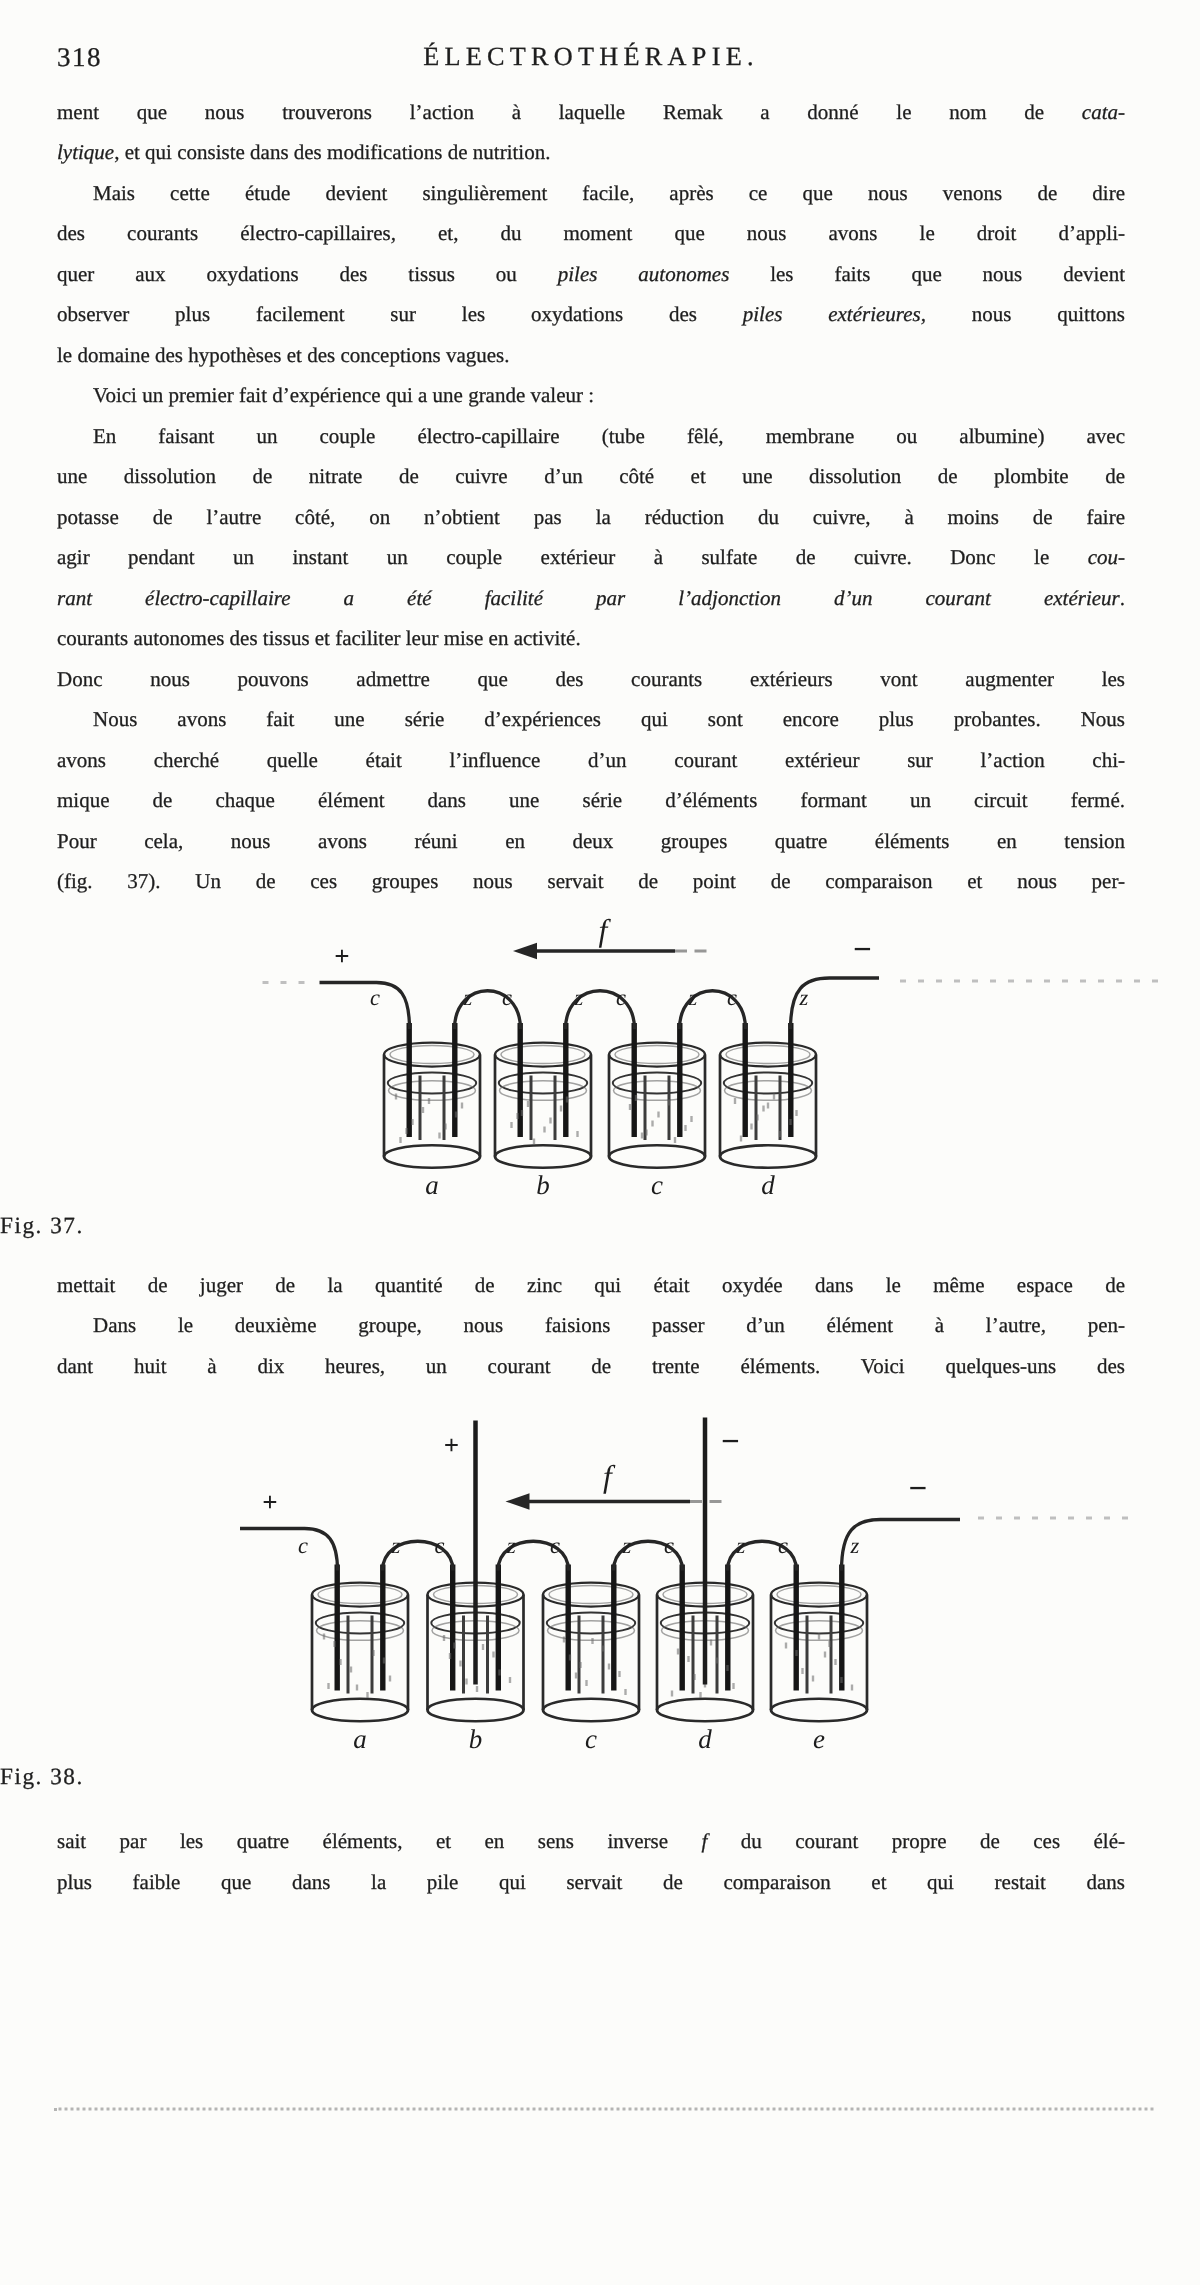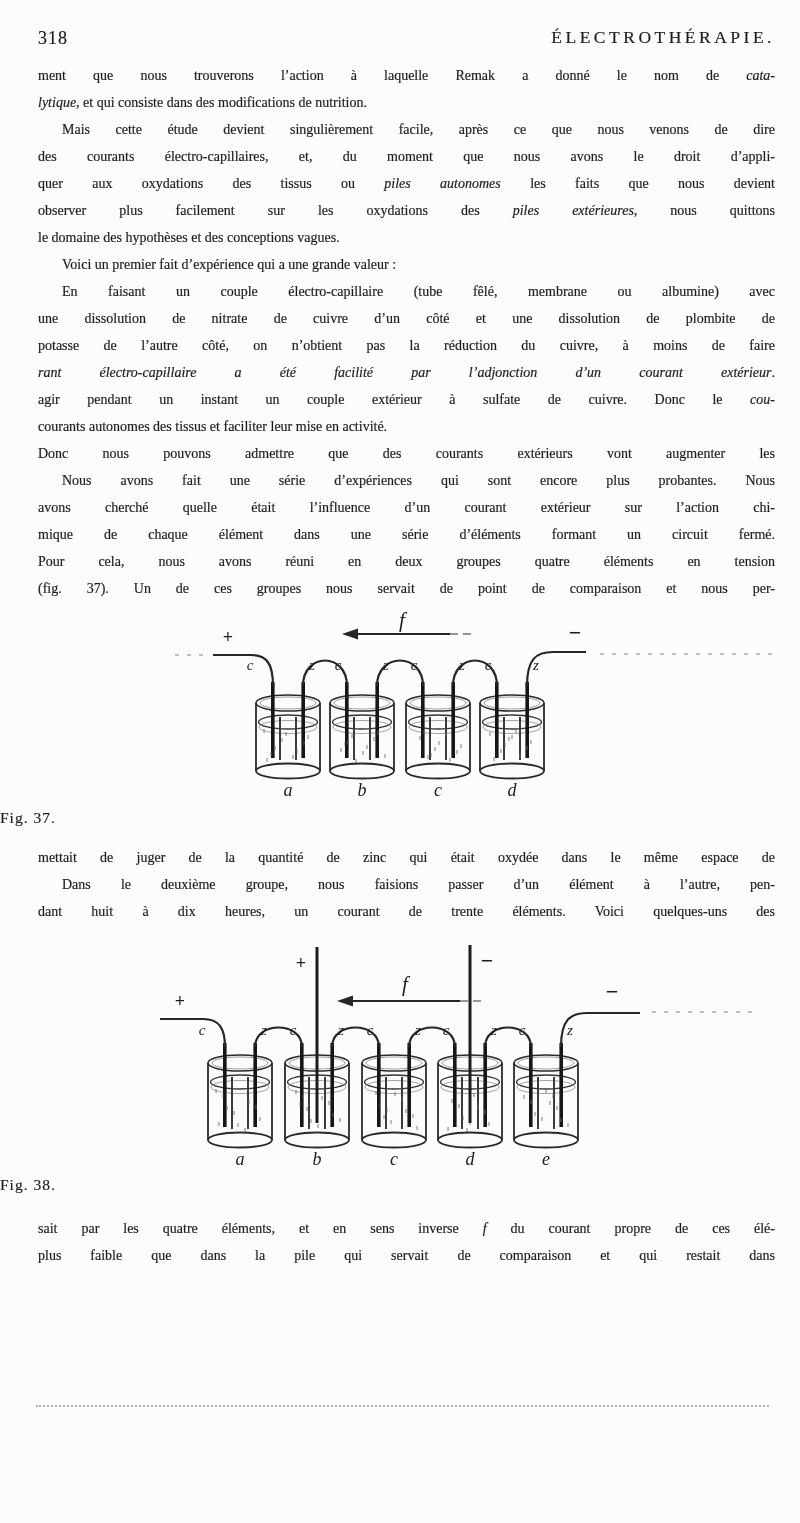--- a/index.html
+++ b/index.html
@@ -4,24 +4,24 @@
 <style>
   * { margin:0; padding:0; box-sizing:border-box; }
   html,body { width:800px; height:1523px; }
   body {
     background:#fcfcfa;
     overflow:hidden;
     font-family:"Liberation Serif","DejaVu Serif",serif;
     color:#1d1d1d;
     -webkit-text-stroke:0.2px #2a2a2a;
   }
-  .page { position:relative; height:100%; padding:27px 25px 0 38px; }
+  .page { position:relative; height:100%; padding:27px 50px 0 38px; }
   .pg-header { position:relative; height:24px; margin-bottom:11px; }
   .pg-num { position:absolute; left:0; top:1px; font-size:18px; letter-spacing:1px; }
-  .pg-title { display:block; text-align:right; font-size:17.5px; letter-spacing:3.5px; }
+  .pg-title { display:block; text-align:center; font-size:17.5px; letter-spacing:3.5px; }
   .para { margin:0; }
   .line {
     font-size:14px; line-height:27px; height:27px; overflow:hidden;
     text-align:justify; text-align-last:justify; white-space:normal;
   }
   .line.short { text-align-last:left; }
   .line.ind { text-indent:24px; }
   .it { font-style:italic; }
   .figure { margin:8px -38px 0 -38px; width:800px; }
   .figure svg { display:block; }
@@ -65,22 +65,22 @@
         <div class="line"><span>observer plus facilement sur les oxydations des </span><span class="it">piles extérieures</span><span>, nous quittons</span></div>
         <div class="line short"><span>le domaine des hypothèses et des conceptions vagues.</span></div>
       </div>
       <div class="para">
         <div class="line ind short"><span>Voici un premier fait d’expérience qui a une grande valeur :</span></div>
       </div>
       <div class="para">
         <div class="line ind"><span>En faisant un couple électro-capillaire (tube fêlé, membrane ou albumine) avec</span></div>
         <div class="line"><span>une dissolution de nitrate de cuivre d’un côté et une dissolution de plombite de</span></div>
         <div class="line"><span>potasse de l’autre côté, on n’obtient pas la réduction du cuivre, à moins de faire</span></div>
+        <div class="line"><span>agir pendant un instant un couple extérieur à sulfate de cuivre. Donc le </span><span class="it">cou-</span></div>
         <div class="line"><span class="it">rant électro-capillaire a été facilité par l’adjonction d’un courant extérieur</span><span>.</span></div>
-        <div class="line"><span>agir pendant un instant un couple extérieur à sulfate de cuivre. Donc le </span><span class="it">cou-</span></div>
         <div class="line short"><span>courants autonomes des tissus et faciliter leur mise en activité.</span></div>
         <div class="line"><span>Donc nous pouvons admettre que des courants extérieurs vont augmenter les</span></div>
       </div>
       <div class="para">
         <div class="line ind"><span>Nous avons fait une série d’expériences qui sont encore plus probantes. Nous</span></div>
         <div class="line"><span>avons cherché quelle était l’influence d’un courant extérieur sur l’action chi-</span></div>
         <div class="line"><span>mique de chaque élément dans une série d’éléments formant un circuit fermé.</span></div>
         <div class="line"><span>Pour cela, nous avons réuni en deux groupes quatre éléments en tension</span></div>
         <div class="line"><span>(fig. 37). Un de ces groupes nous servait de point de comparaison et nous per-</span></div>
       </div>

